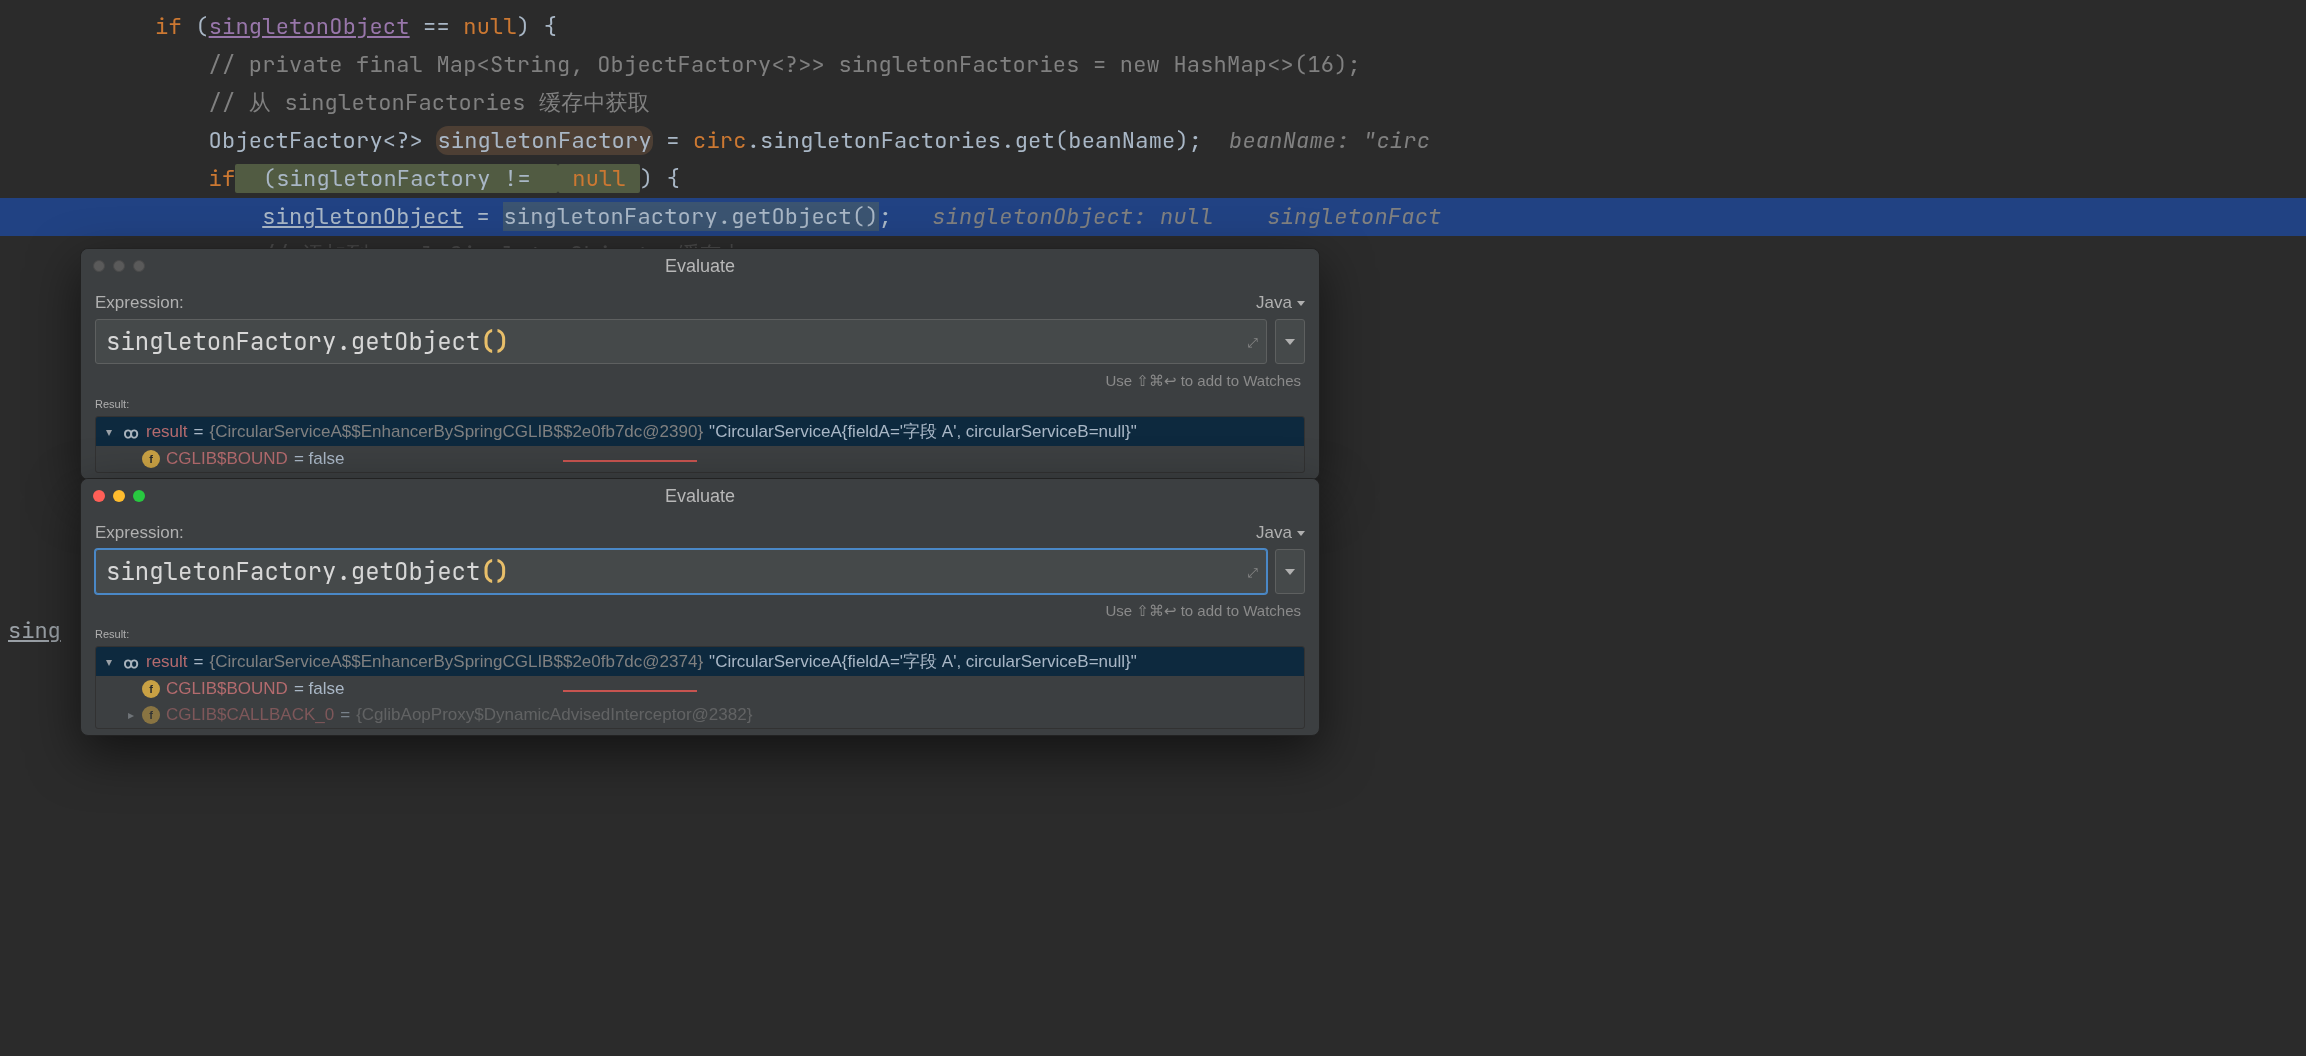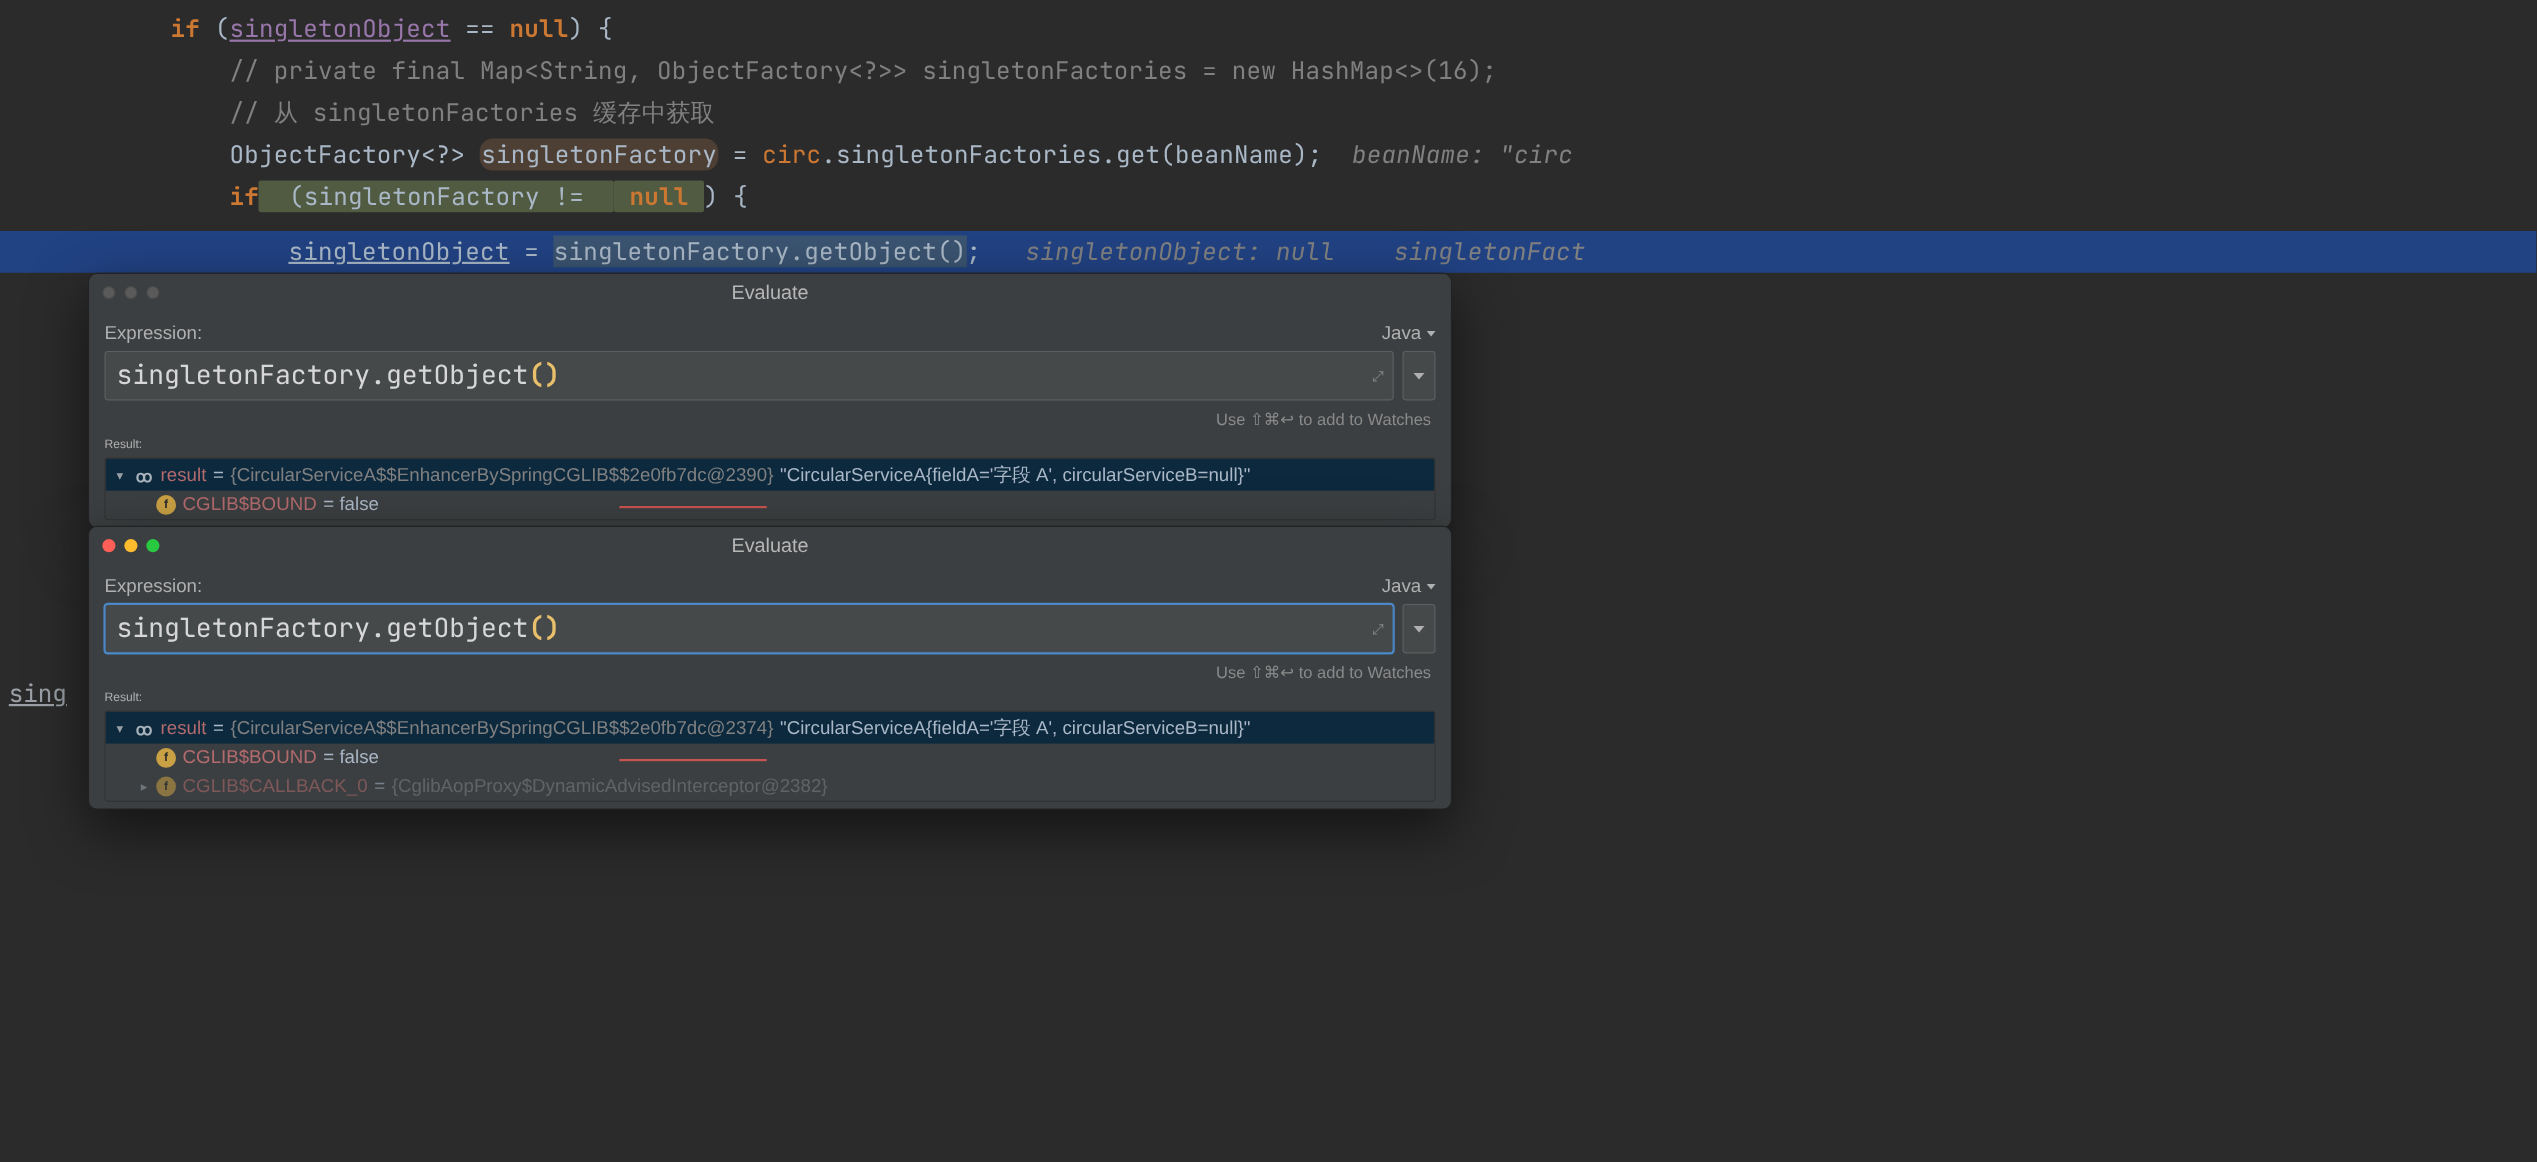--- a/index.html
+++ b/index.html
@@ -29,23 +29,22 @@
   }
   .code-line {
     white-space: pre;
     line-height: 38px;
     padding-left: 155px;
     font-size: 22px;
     letter-spacing: 0.2px;
   }
   .hl-line {
     background: #214283;
-    margin-top: 12px;
-  }
-  .kw   { color: #cc7832; font-weight: bold; }
+  }
+  .kw   { color: #cc7832; }
   .uvar { color: #9876aa; text-decoration: underline; }
   .cmt  { color: #808080; }
   .ohint{ color: #808080; font-style: italic; }
   .this { color: #cc7832; }
   .hlbox{ background: #515b42; border-radius:2px; padding:0 14px;}
   .hlbox2{ background: #4d3f34; border-radius:12px; padding:0 1px;text-align:center;}
   .underline { text-decoration: underline; }
 
   
   .eval-dialog {

